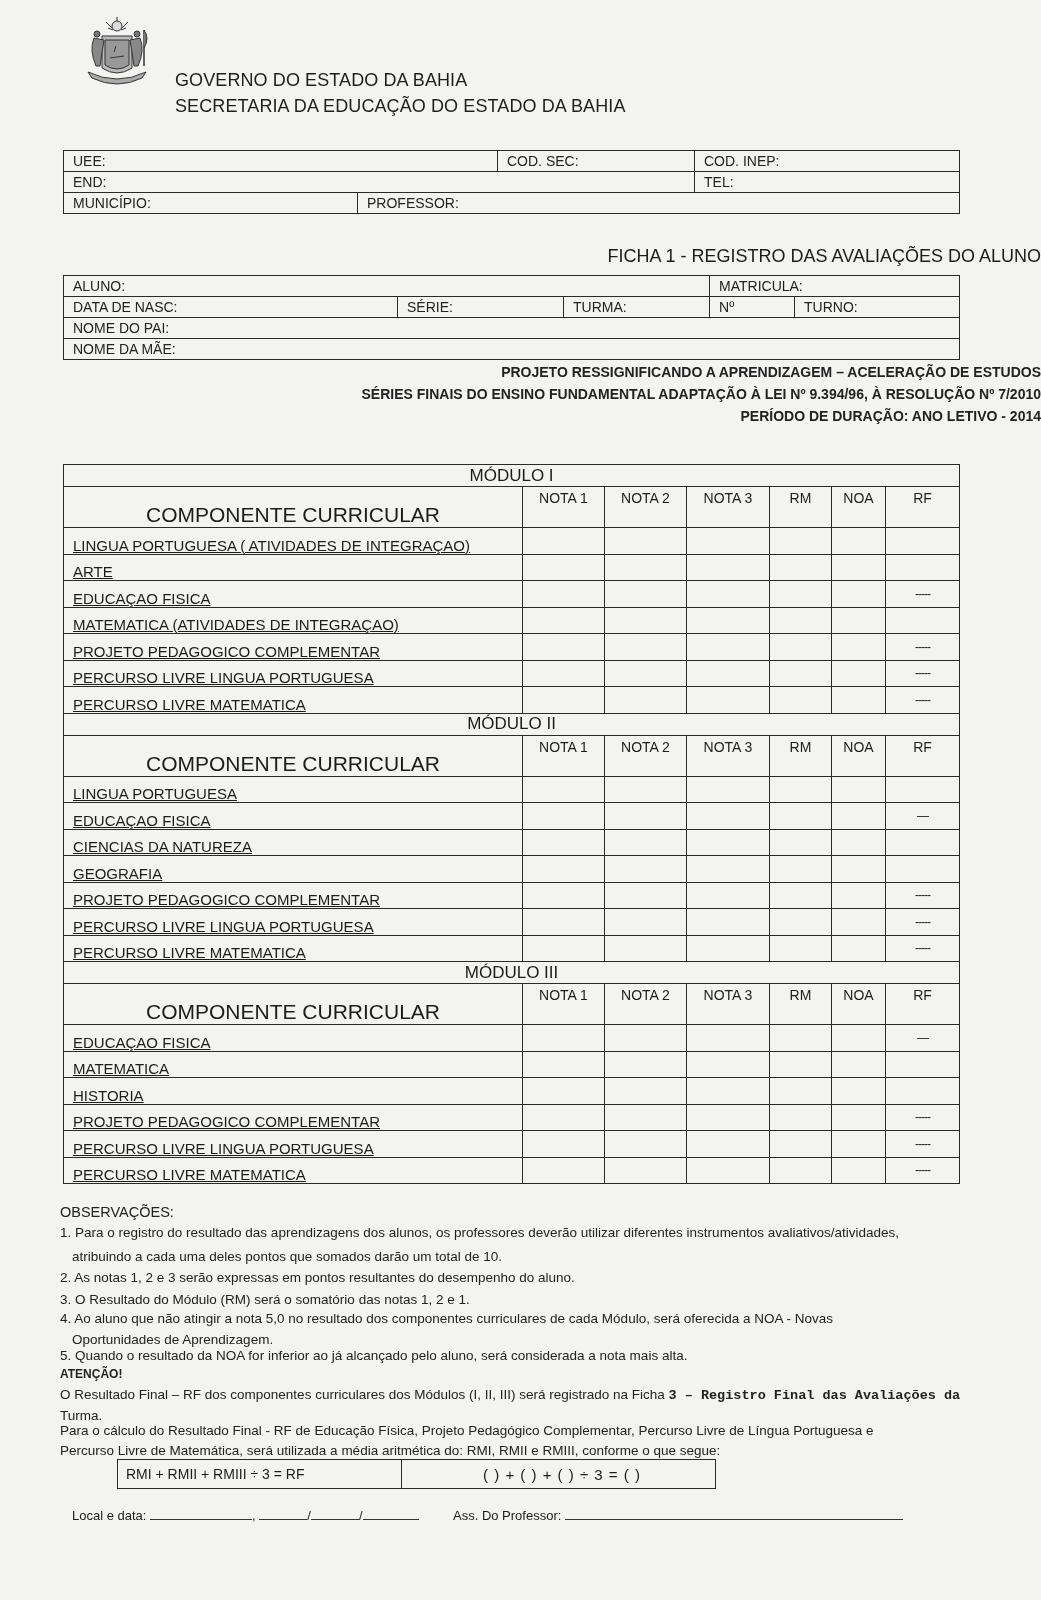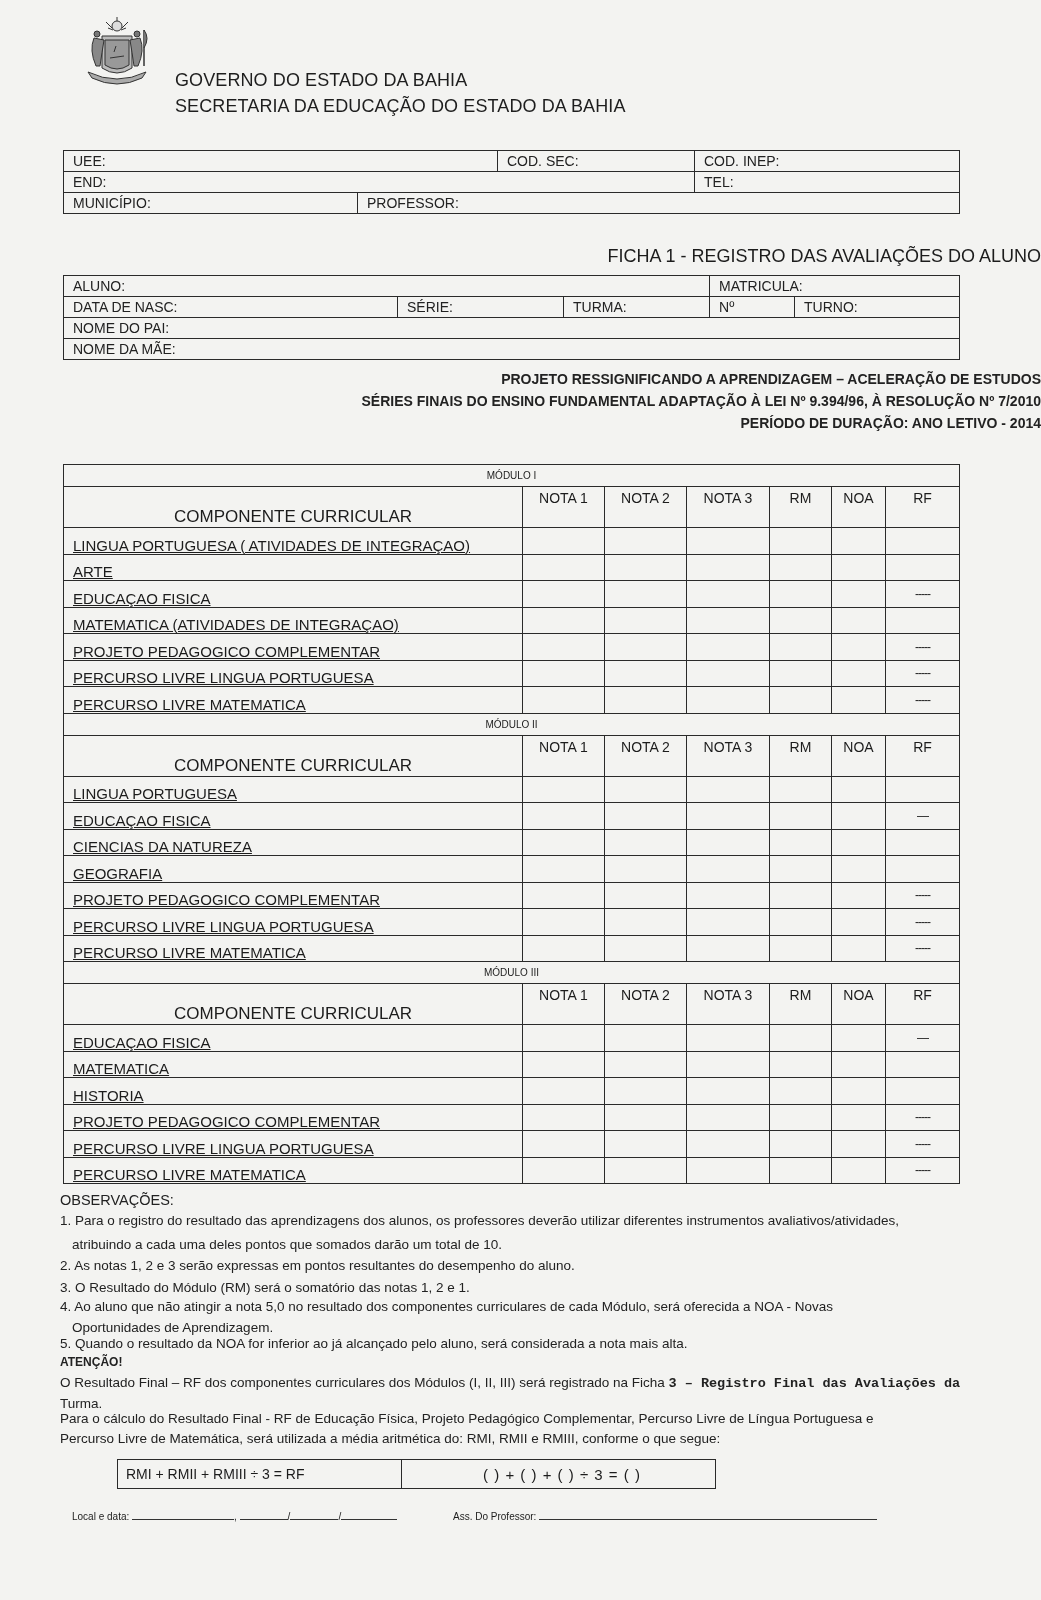--- a/index.html
+++ b/index.html
@@ -13,36 +13,36 @@
   
   #crest { left:80px; top:16px; width:74px; height:74px; }
   .hdr-line { left:175px; font-size:18px; letter-spacing:0.1px; color:#1e1e1e; }
   
   table.form { border-collapse:collapse; position:absolute; table-layout:fixed; }
   table.form td { border:1.3px solid #2a2a2a; padding:0 0 0 9px; font-size:14px; height:20px; vertical-align:middle; white-space:nowrap; overflow:hidden; color:#222; }
   #school-table { left:63px; top:150px; width:896px; }
   #student-table { left:63px; top:275px; width:896px; }
   .title { left:0; width:1041px; text-align:right; }
   #ficha-title { top:246px; font-size:18px; padding-left:30px; box-sizing:border-box; }
-  .proj { font-size:14px; font-weight:bold; color:#222;margin-top:7px; }
+  .proj { font-size:14px; font-weight:bold; color:#222; }
   
   #grades { left:63px; top:464px; width:896px; border-collapse:collapse; table-layout:fixed; position:absolute; }
   #grades td { border:1.3px solid #2a2a2a; font-size:15px; height:25.5px; padding:0; vertical-align:bottom; white-space:nowrap; overflow:hidden; }
   #grades td.subj { padding-left:9px; font-size:15px; line-height:17px; vertical-align:bottom;text-decoration:underline; }
-  #grades td.mod { text-align:center; font-size:10px; height:21px; vertical-align:middle; }
+  #grades td.mod { text-align:center; font-size:17px; height:21px; vertical-align:middle; }
   #grades td.colh { text-align:center; vertical-align:top; padding-top:3px; font-size:14px; }
-  #grades td.comp-h { text-align:center; vertical-align:bottom; font-size:17px; height:40px;margin-top:8px; }
+  #grades td.comp-h { text-align:center; vertical-align:bottom; font-size:21px; height:40px;margin-top:8px; }
   #grades td.rf { text-align:center; vertical-align:middle; font-size:12px; letter-spacing:-1px; }
   
-  .obs { left:60px; font-size:13.5px; color:#222; }
+  .obs { left:60px; font-size:13.5px; color:#222;margin-top:12px; }
   .obs b { font-weight:bold;font-family:Liberation Mono, monospace; }
   #formula { left:117px; top:1459px; width:598px; border-collapse:collapse; position:absolute; table-layout:fixed; }
   #formula td { border:1.3px solid #2a2a2a; height:26px; font-size:14px; padding-left:8px; }
   #formula td.r { text-align:center; font-size:15px; letter-spacing:1px; }
-  .sig { top:1507px; font-size:10px; }
+  .sig { top:1507px; font-size:13px; }
   .line { display:inline-block; border-bottom:1px solid #333; height:12px; vertical-align:baseline; }
 </style>
 </head>
 <body>
 
 <svg id="crest" class="abs" viewBox="0 0 74 74">
   <g fill="none" stroke="#333" stroke-width="1">
     <path d="M22 20 L52 20 L52 52 Q37 62 22 52 Z" fill="#bbb"></path>
     <path d="M25 24 L49 24 L49 49 Q37 57 25 49 Z" fill="#999"></path>
     <circle cx="37" cy="10" r="5" fill="#ddd"></circle>

